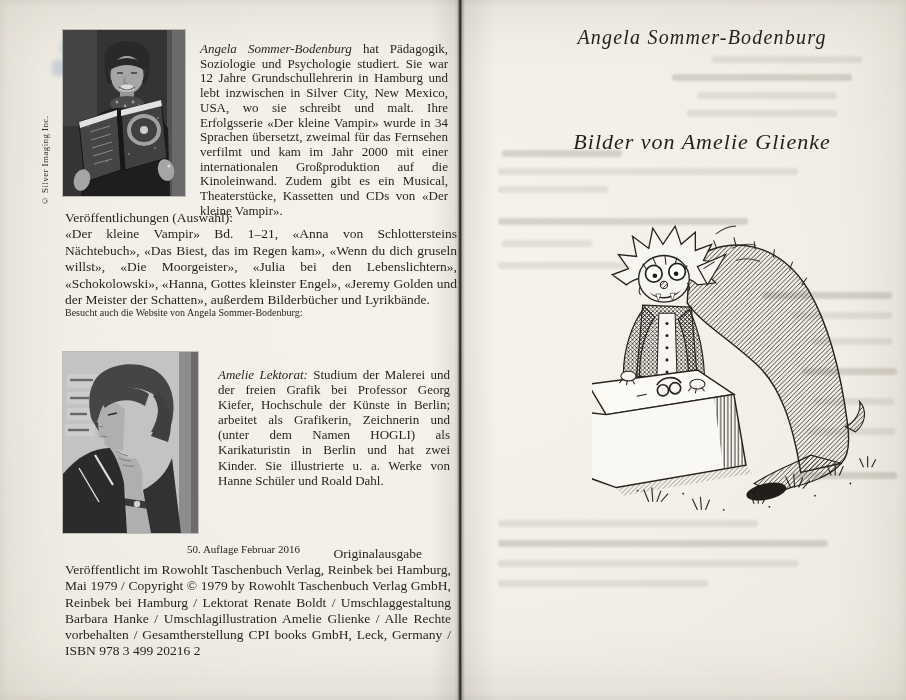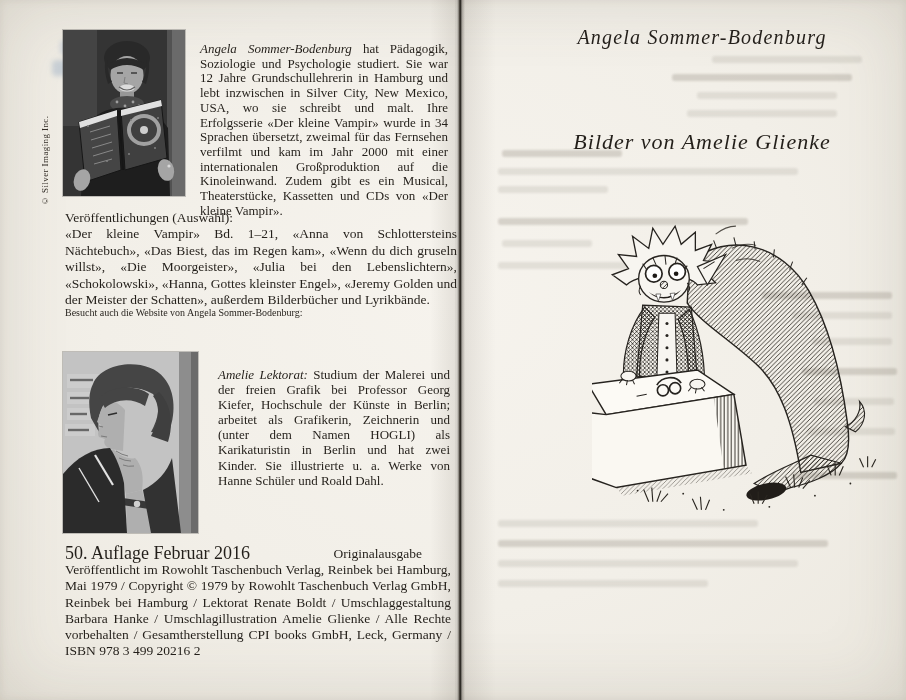--- a/index.html
+++ b/index.html
@@ -27,22 +27,22 @@
         font-size:9px;letter-spacing:.4px;color:#332d26;white-space:nowrap;}
   .bio-author{position:absolute;left:200px;top:29px;width:248px;
         font-size:13px;line-height:14.7px;text-align:justify;}
   .bio-illustrator{position:absolute;left:218px;top:354px;width:232px;
         font-size:13px;line-height:15.1px;text-align:justify;}
   .lead-italic{font-style:italic;}
   .pubs{position:absolute;left:65px;top:210px;width:392px;font-size:13.5px;line-height:16.4px;}
   .pubs-heading{}
   .pubs-text{text-align:justify;}
   .website{position:absolute;left:65px;top:305px;width:392px;font-size:10px;line-height:16.6px;}
-  .edition{position:absolute;left:65px;top:543px;width:384px;font-size:18px;
-        text-align:left;padding-right:27px;box-sizing:border-box;}
+  .edition{position:absolute;left:65px;top:543px;width:384px;font-size:11px;
+        text-align:center;padding-right:27px;box-sizing:border-box;}
   .imprint{position:absolute;left:65px;top:546px;width:386px;font-size:13.5px;line-height:16.2px;}
   .imprint-heading{text-align:right;padding-right:29px;}
   .imprint-text{text-align:justify;}
 
   
   .bleed-logo{position:absolute;left:52px;top:36px;width:78px;height:50px;filter:blur(2.6px);opacity:.55;}
   .bleed-logo i{position:absolute;display:block;border-radius:4px;background:#b6c2d1;}
   .bleed-logo i:nth-child(1){left:8px;top:4px;width:62px;height:15px;}
   .bleed-logo i:nth-child(2){left:0;top:24px;width:56px;height:16px;background:#a9b8c9;}
 

